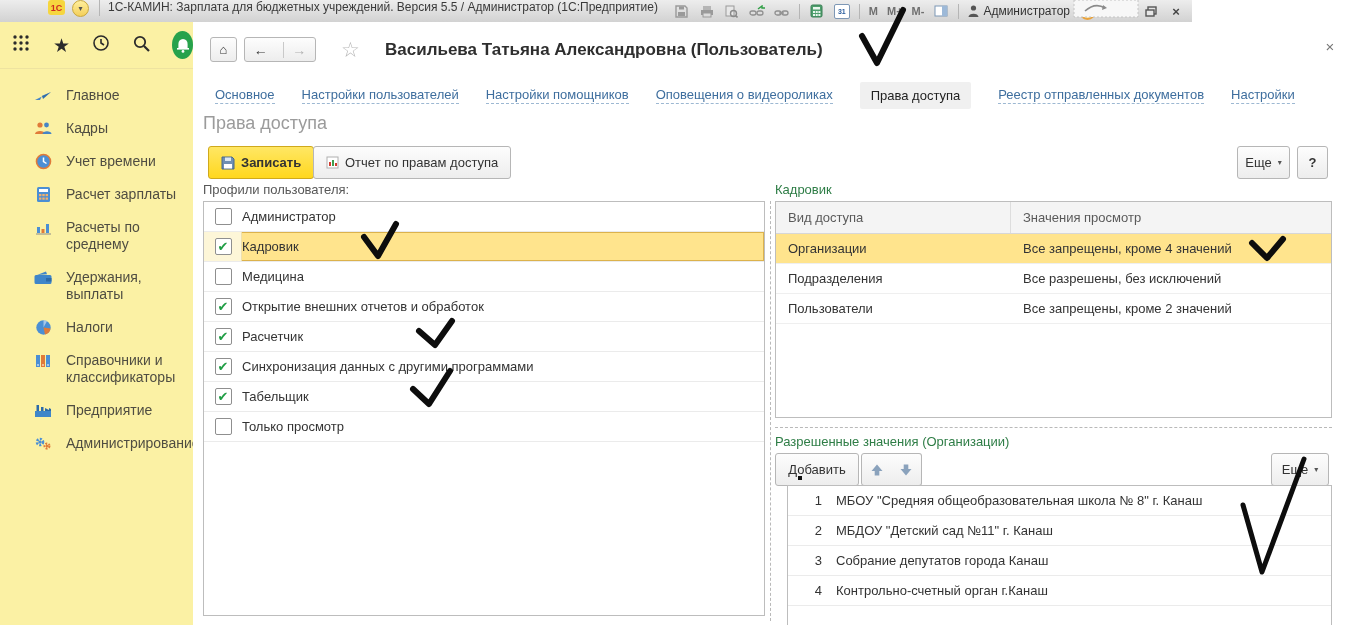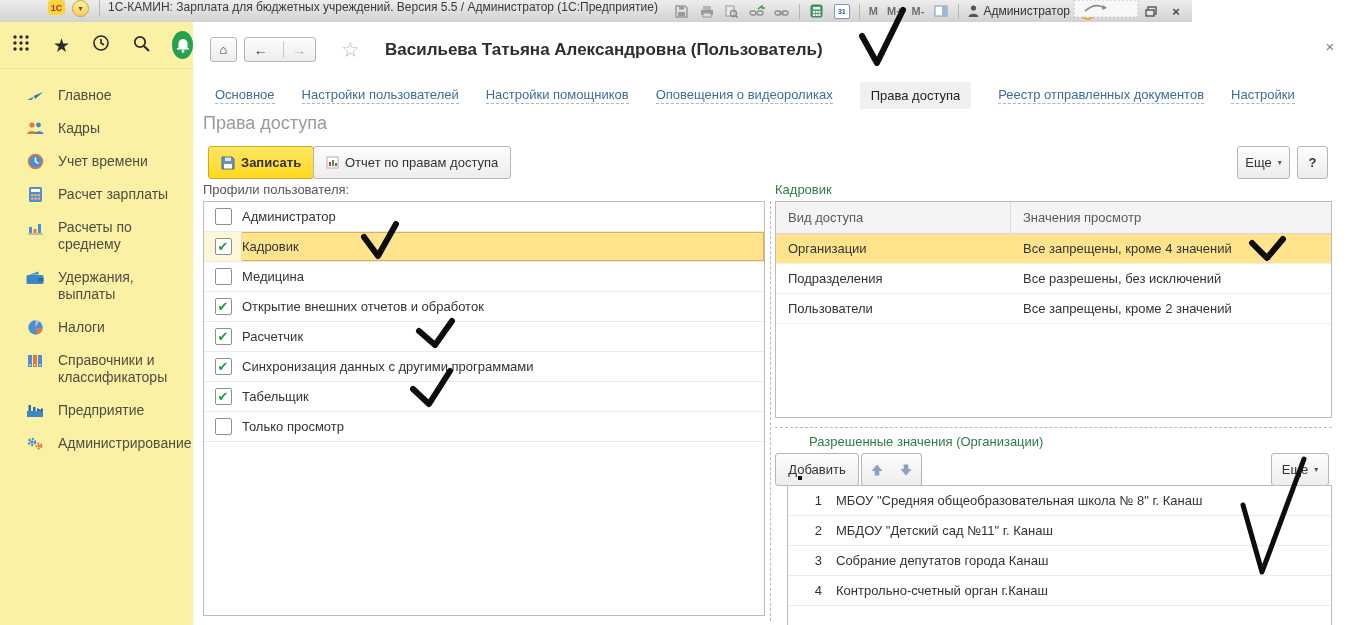--- a/index.html
+++ b/index.html
@@ -26,21 +26,21 @@
   .tb-caret{font-size:8px;color:#666;}
   .winbtn{font-size:13px;color:#444;width:16px;text-align:center;font-weight:bold;}
   .cal-box{width:14px;height:13px;border:1px solid #7d97b5;background:#fff;border-radius:2px;
     font-size:7px;color:#2a5d9e;display:flex;align-items:center;justify-content:center;font-weight:bold;}
   
   .sidebar{position:absolute;left:0;top:22px;width:193px;height:603px;background:#fbf1a4;
     border-right:1px solid #e7dd95;}
   .sb-top{height:46px;display:flex;align-items:center;gap:21px;padding-left:12px;
     border-bottom:1px solid #eee3a0;}
   .sb-star{font-size:19px;color:#2b2b2b;line-height:1;}
-  .sb-menu{padding-top:10px;}
+  .sb-menu{padding-top:10px;padding-left:8px;}
   .sb-item{display:flex;align-items:flex-start;padding:8px 0 8px 26px;cursor:default;}
   .sb-ico{width:18px;height:16px;margin-right:14px;flex:0 0 auto;display:flex;align-items:center;justify-content:center;}
   .sb-label{font-size:14px;color:#4f4d42;line-height:17px;max-width:125px;}
   .bell-wrap{width:28px;height:28px;border-radius:50%;background:#27a24c;display:flex;align-items:center;justify-content:center;}
   
   .content{position:absolute;left:193px;top:22px;width:1154px;height:603px;background:#fff;}
   .btn{display:inline-flex;align-items:center;justify-content:center;gap:6px;
     background:linear-gradient(#fdfdfd,#ededed);border:1px solid #b6b6b6;border-radius:3px;
     font-size:13px;color:#333;height:33px;padding:0 12px;box-sizing:border-box;cursor:default;}
   .navbar{position:absolute;left:0;top:12px;height:30px;width:100%;}
@@ -82,21 +82,21 @@
   .access-box{position:absolute;left:582px;top:179px;width:557px;height:217px;
     border:1px solid #bdbdbd;box-sizing:border-box;background:#fff;}
   .a-head{display:flex;height:31px;background:#f4f4f4;border-bottom:1px solid #d7d7d7;color:#5a5a5a;font-size:13px;}
   .a-head .c1{width:235px;display:flex;align-items:center;padding-left:12px;box-sizing:border-box;border-right:1px solid #ddd;}
   .a-head .c2{flex:1;display:flex;align-items:center;padding-left:12px;}
   .a-row{display:flex;height:29px;font-size:13px;border-bottom:1px solid #efefef;}
   .a-row .c1{width:235px;display:flex;align-items:center;padding-left:12px;box-sizing:border-box;}
   .a-row .c2{flex:1;display:flex;align-items:center;padding-left:12px;}
   .a-row.selected{background:#ffe48d;}
   
-  .allowed-title{position:absolute;left:582px;top:412px;margin-left:34px;}
+  .allowed-title{position:absolute;left:582px;top:412px;}
   .btn-add{position:absolute;left:582px;top:431px;width:84px;}
   .btn-up{position:absolute;left:668px;top:431px;width:31px;padding:0;border-top-right-radius:0;border-bottom-right-radius:0;}
   .btn-down{position:absolute;left:698px;top:431px;width:31px;padding:0;border-left:none;border-top-left-radius:0;border-bottom-left-radius:0;}
   .btn-more2{position:absolute;left:1078px;top:431px;width:58px;padding:0 8px;}
   .allowed-box{position:absolute;left:594px;top:463px;width:545px;height:140px;
     border:1px solid #bdbdbd;border-bottom:none;box-sizing:border-box;background:#fff;}
   .o-row{display:flex;height:29px;align-items:center;border-bottom:1px solid #ebebeb;font-size:13px;}
   .o-num{width:34px;text-align:right;color:#333;flex:0 0 auto;}
   .o-name{padding-left:14px;color:#333;white-space:nowrap;}
   

